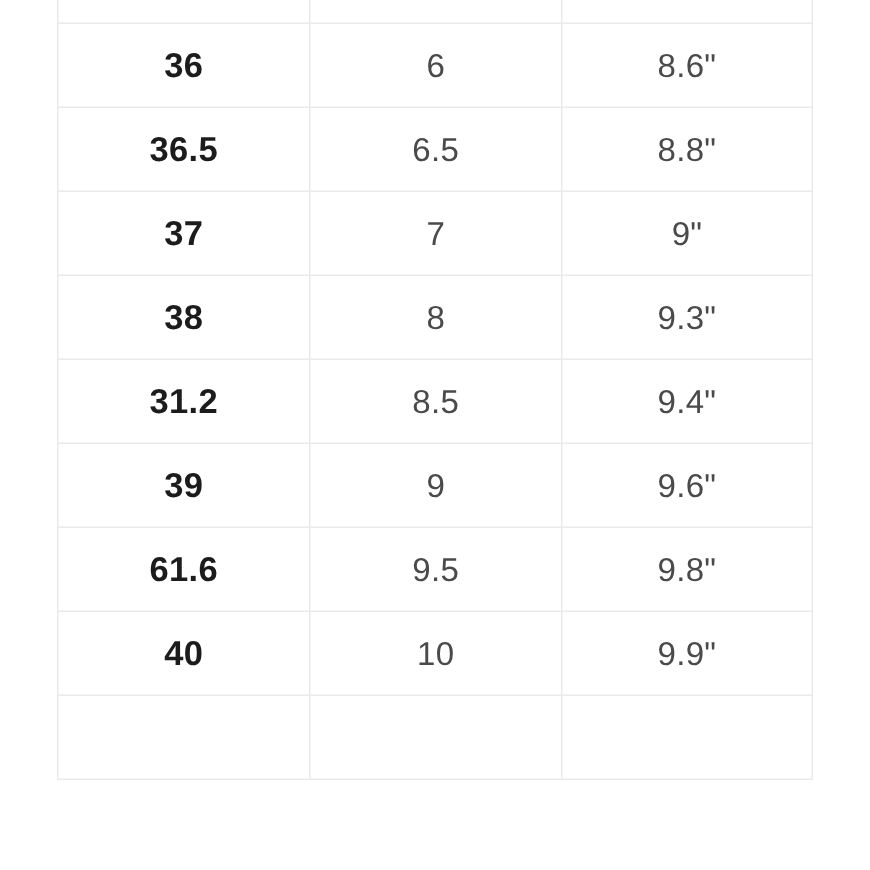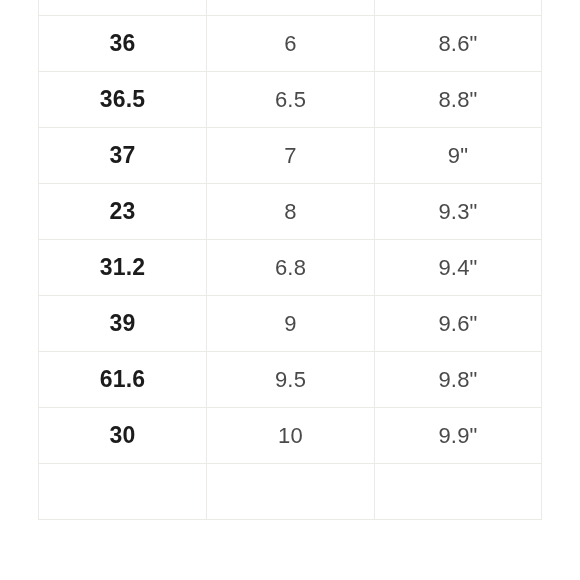--- a/index.html
+++ b/index.html
@@ -101,41 +101,41 @@
         <td class="cell-eu">36.5</td>
         <td class="cell-us">6.5</td>
         <td class="cell-length">8.8"</td>
       </tr>
       <tr>
         <td class="cell-eu">37</td>
         <td class="cell-us">7</td>
         <td class="cell-length">9"</td>
       </tr>
       <tr>
-        <td class="cell-eu">23</td>
+        <td class="cell-eu">38</td>
         <td class="cell-us">8</td>
         <td class="cell-length">9.3"</td>
       </tr>
       <tr>
         <td class="cell-eu">31.2</td>
-        <td class="cell-us">6.8</td>
+        <td class="cell-us">8.5</td>
         <td class="cell-length">9.4"</td>
       </tr>
       <tr>
         <td class="cell-eu">39</td>
         <td class="cell-us">9</td>
         <td class="cell-length">9.6"</td>
       </tr>
       <tr>
         <td class="cell-eu">61.6</td>
         <td class="cell-us">9.5</td>
         <td class="cell-length">9.8"</td>
       </tr>
       <tr>
-        <td class="cell-eu">30</td>
+        <td class="cell-eu">40</td>
         <td class="cell-us">10</td>
         <td class="cell-length">9.9"</td>
       </tr>
 
       <tr class="row-partial">
         <td class="cell-eu"></td>
         <td class="cell-us"></td>
         <td class="cell-length"></td>
       </tr>
 

